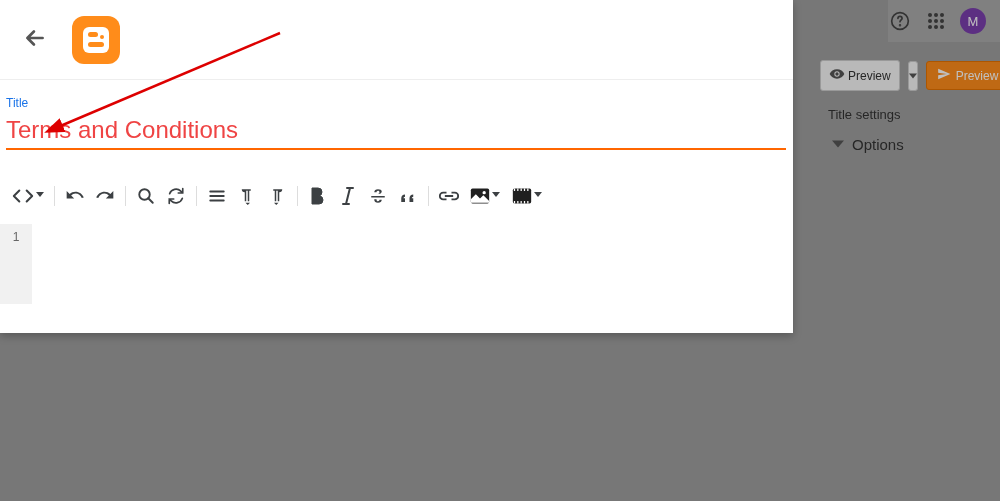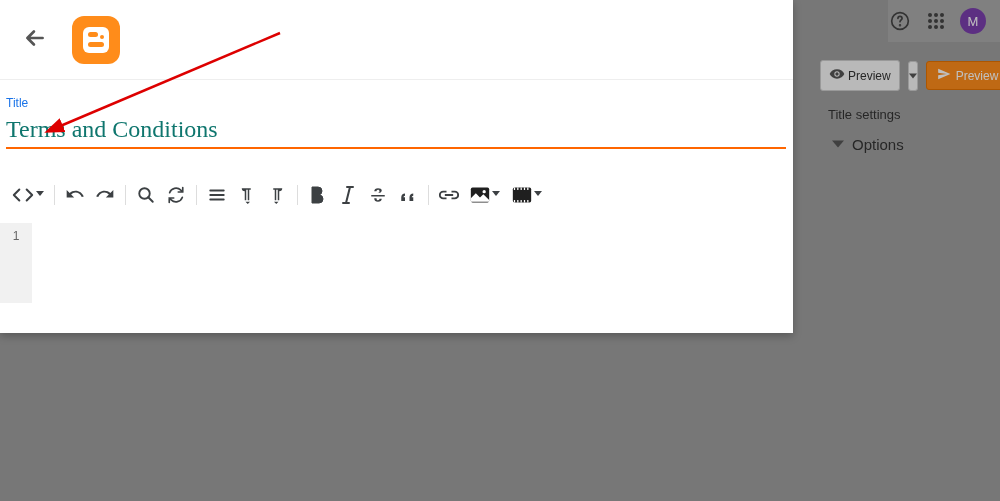--- a/index.html
+++ b/index.html
@@ -6,21 +6,21 @@
   body { font-family: Arial, sans-serif; background: #777; width: 1000px; height: 501px; overflow: hidden; position: relative; }
   
   .main-panel { position: absolute; left: 0; top: 0; width: 793px; height: 333px; background: #fff; box-shadow: 0 3px 8px rgba(0,0,0,0.25); z-index: 10; }
   
   .header-row { display: flex; align-items: center; padding: 12px 22px; height: 80px; border-bottom: 1px solid #eee; }
   .back-arrow { color: #555; cursor: pointer; margin-right: 24px; }
   .logo { width: 48px; height: 48px; background: #ff8c1a; border-radius: 12px; display: flex; align-items: center; justify-content: center; }
   
   .title-section { padding: 16px 6px 8px 6px; }
   .title-label { font-size: 12px; color: #1a73e8; }
-  .title-input { width: 780px; border: none; border-bottom: 2px solid #ff6600; font-size: 24px; padding: 6px 0 4px 0; outline: none; font-family: Liberation Serif, serif; color: #0f766e; }
+  .title-input { width: 780px; border: none; border-bottom: 2px solid #ff6600; font-size: 24px; padding: 6px 0 4px 0; outline: none; font-family: Liberation Sans, sans-serif; color: #ef4444; }
   
   .toolbar { display: flex; align-items: center; padding: 24px 8px 14px 8px; gap: 2px; }
   .tb-btn { width: 28px; height: 28px; display: flex; align-items: center; justify-content: center; color: #3c4043; cursor: pointer; }
   .tb-btn.wide { width: 40px; }
   .tb-sep { width: 1px; height: 20px; background: #ddd; margin: 0 4px; }
   .tb-drop { width: 8px; height: 8px; display: inline-block; margin-left: 2px; }
   .tb-drop svg { display: block; }
   
   .editor-body { display: flex; }
   .gutter { width: 32px; background: #f1f1f1; text-align: center; padding-top: 6px; font-size: 12px; color: #666; }

